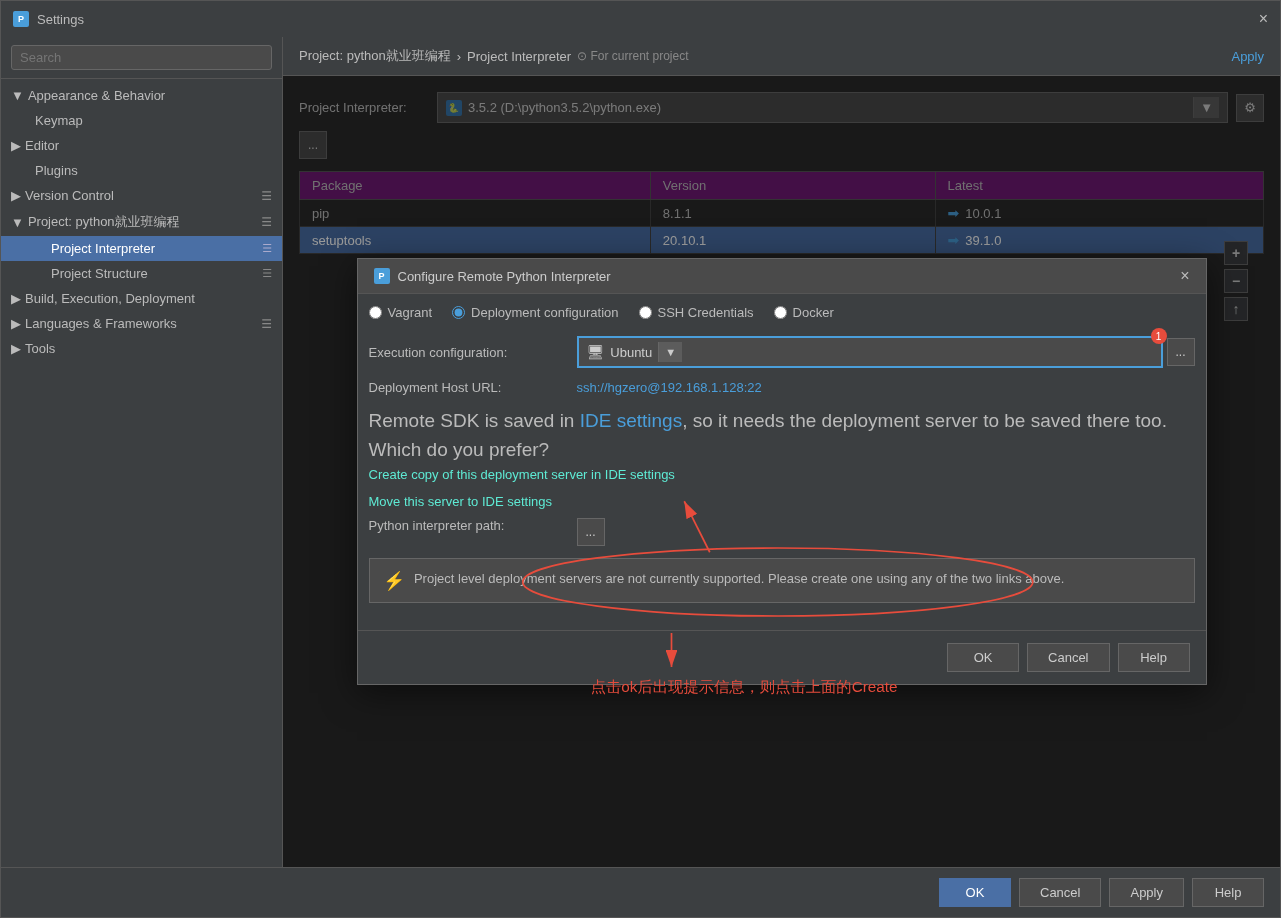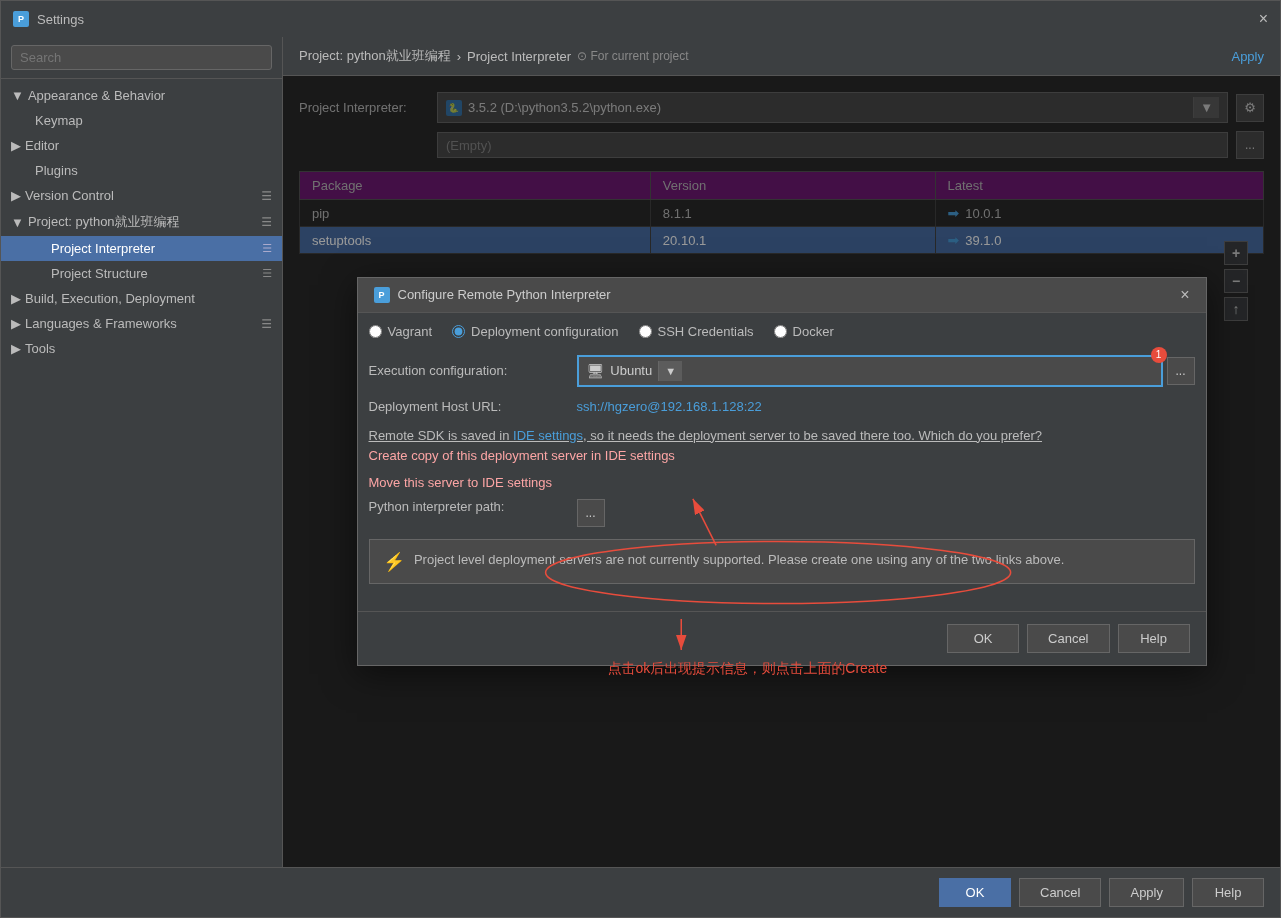--- a/index.html
+++ b/index.html
@@ -422,31 +422,30 @@
       border-radius: 50%;
       width: 16px;
       height: 16px;
       font-size: 10px;
       display: flex;
       align-items: center;
       justify-content: center;
     }
     .info-text {
       color: #bbb;
-      font-size: 13px;
+      font-size: 19px;
       line-height: 1.5;
-      text-decoration: underline;
     }
     .link-text {
       color: #4a9eda;
       cursor: pointer;
       text-decoration: none;
     }
     .link-action {
-      color: #fca5a5;
+      color: #5eead4;
       cursor: pointer;
       display: block;
       margin-bottom: 6px;
       font-size: 13px;
       padding: 3px 0;
     }
     .url-link {
       color: #4a9eda;
       font-size: 13px;
     }
@@ -614,23 +613,20 @@
           <span class="interpreter-label">Project Interpreter:</span>
           <div class="interpreter-select" style="flex:1;">
             <span class="python-icon">🐍</span>
             <span>3.5.2 (D:\python3.5.2\python.exe)</span>
             <div class="select-arrow">▼</div>
           </div>
           <div class="gear-btn">⚙</div>
         </div>
 
         <div class="empty-row">
-          <div class="empty-select">
-            <span>(Empty)</span>
-          </div>
           <div class="dots-btn">...</div>
         </div>
 
         <div style="position:relative;">
           <table class="packages-table">
             <thead>
               <tr>
                 <th>Package</th>
                 <th>Version</th>
                 <th>Latest</th>

